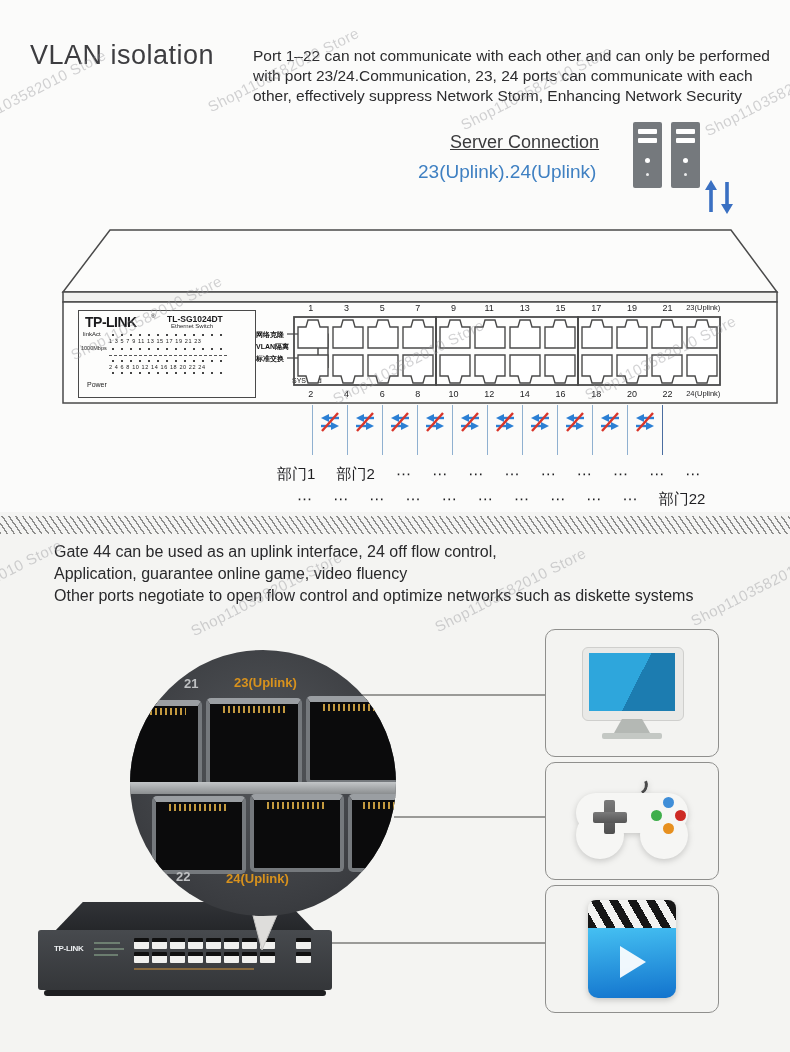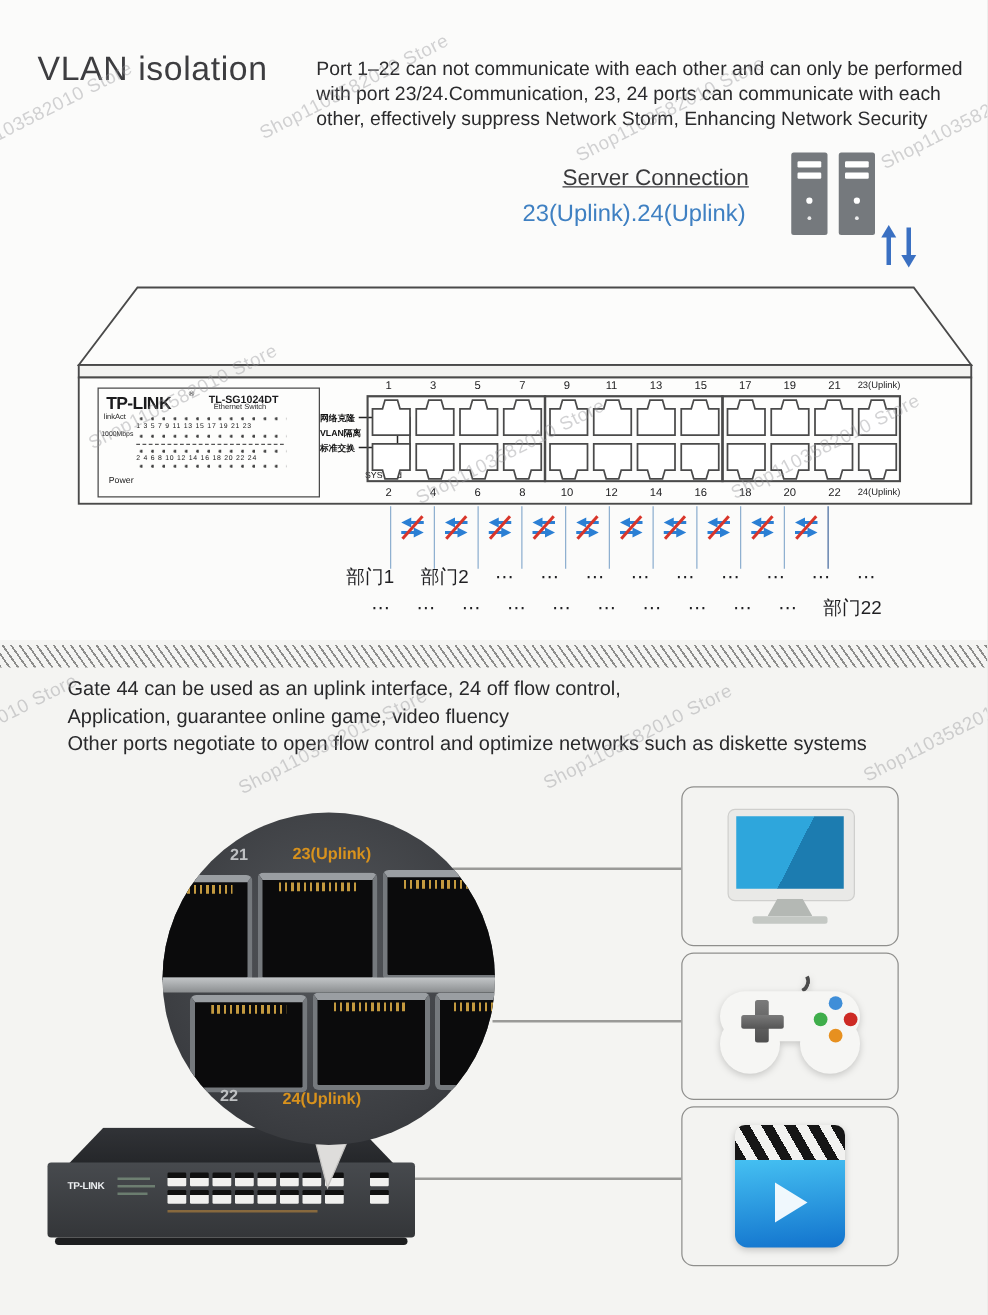--- a/index.html
+++ b/index.html
@@ -44,21 +44,21 @@
   .pnums{position:absolute;left:293px;width:428px;display:flex;z-index:2;}
   .pnums span{flex:1;text-align:center;font-size:9px;color:#1d1d1f;}
   .pnums span.up{font-size:7.5px;}
   .pn-top{top:303px}.pn-bot{top:389px}
   .ports-svg{position:absolute;left:293px;top:316px;z-index:2;}
   
   .iso{position:absolute;left:312px;top:405px;width:350px;height:50px;display:flex;z-index:2;
        border-right:1px solid #4a6da0;}
   .iso .cell{width:35px;border-left:1px solid #8fb0d0;display:flex;justify-content:center;}
   .iso svg{margin-top:7px;}
-  .dept{position:absolute;font-size:15px;color:#1f1f22;word-spacing:17px;white-space:nowrap;z-index:2;}
+  .dept{position:absolute;font-size:15px;color:#1f1f22;word-spacing:17px;white-space:nowrap;z-index:2;margin-top:13px;}
   .dept1{left:277px;top:452px;}
   .dept2{left:297px;top:477px;}
   
   .divider{position:absolute;left:0;top:513px;width:790px;height:24px;z-index:2;}
   .divider .hatch{margin-top:3px;height:18px;
      background:repeating-linear-gradient(55deg,#8d8d8b 0 1.4px,rgba(0,0,0,0) 1.4px 5.6px);}
   
   .flow{position:absolute;left:54px;top:541px;font-size:16px;line-height:22px;color:#29292b;z-index:2;}
   
   .conn{position:absolute;height:2px;background:#9a9a98;z-index:1;}

